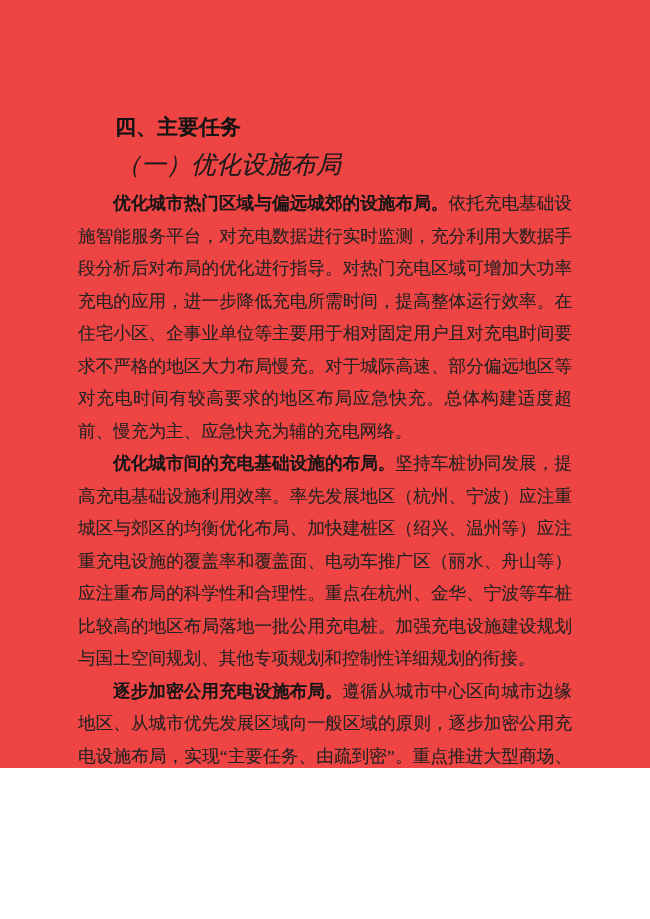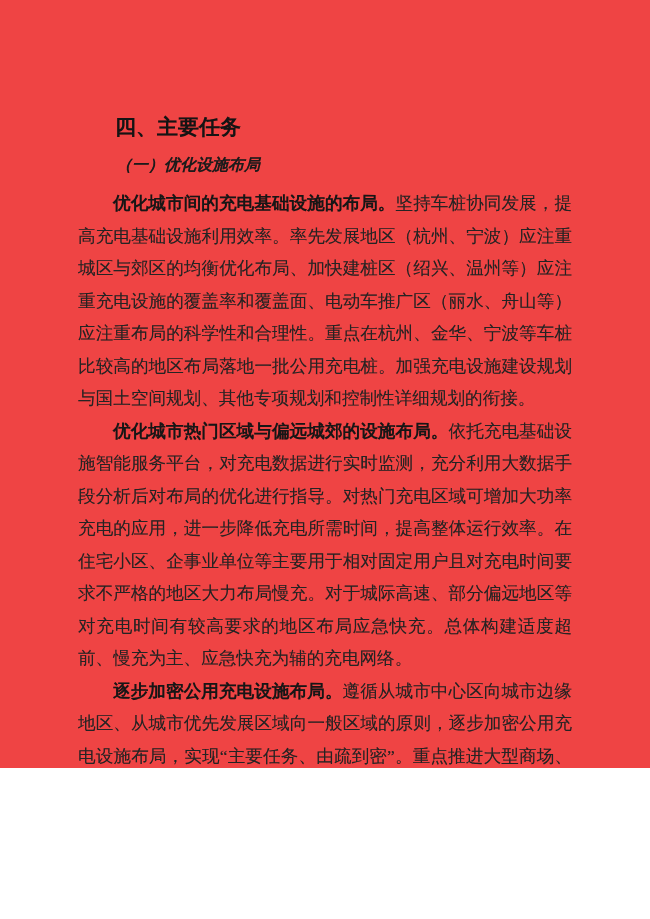--- a/index.html
+++ b/index.html
@@ -27,22 +27,22 @@
     font-size: 21px;
     line-height: 26px;
     color: #141414;
     text-shadow: 0 0 0.5px rgba(0,0,0,0.35);
   }
   .subheading {
     margin: 2px 0 9px 0;
     padding-left: 38px;
     font-family: "Liberation Serif", serif;
     font-style: italic;
-    font-weight: bold;
-    font-size: 16px;
+    font-weight: normal;
+    font-size: 25px;
     line-height: 26px;
     color: #1b1b1b;
     text-shadow: 0 0 0.4px rgba(0,0,0,0.3);
   }
   .body-para {
     margin: 0;
     font-size: 17.6px;
     line-height: 32.5px;
     text-align: justify;
     text-justify: inter-character;
@@ -66,23 +66,23 @@
 </head>
 <body>
 
 <div class="page">
   <div class="doc">
 
     <h1 class="doc-heading">四、主要任务</h1>
 
     <h2 class="subheading">（一）优化设施布局</h2>
 
+    <p class="body-para"><span class="lead">优化城市热门区域与偏远城郊的设施布局。</span><span>依托充电基础设施智能服务平台，对充电数据进行实时监测，充分利用大数据手段分析后对布局的优化进行指导。对热门充电区域可增加大功率充电的应用，进一步降低充电所需时间，提高整体运行效率。在住宅小区、企事业单位等主要用于相对固定用户且对充电时间要求不严格的地区大力布局慢充。对于城际高速、部分偏远地区等对充电时间有较高要求的地区布局应急快充。总体构建适度超前、慢充为主、应急快充为辅的充电网络。</span></p>
+
     <p class="body-para"><span class="lead">优化城市间的充电基础设施的布局。</span><span>坚持车桩协同发展，提高充电基础设施利用效率。率先发展地区（杭州、宁波）应注重城区与郊区的均衡优化布局、加快建桩区（绍兴、温州等）应注重充电设施的覆盖率和覆盖面、电动车推广区（丽水、舟山等）应注重布局的科学性和合理性。重点在杭州、金华、宁波等车桩比较高的地区布局落地一批公用充电桩。加强充电设施建设规划与国土空间规划、其他专项规划和控制性详细规划的衔接。</span></p>
-
-    <p class="body-para"><span class="lead">优化城市热门区域与偏远城郊的设施布局。</span><span>依托充电基础设施智能服务平台，对充电数据进行实时监测，充分利用大数据手段分析后对布局的优化进行指导。对热门充电区域可增加大功率充电的应用，进一步降低充电所需时间，提高整体运行效率。在住宅小区、企事业单位等主要用于相对固定用户且对充电时间要求不严格的地区大力布局慢充。对于城际高速、部分偏远地区等对充电时间有较高要求的地区布局应急快充。总体构建适度超前、慢充为主、应急快充为辅的充电网络。</span></p>
 
 
     <p class="body-para"><span class="lead">逐步加密公用充电设施布局。</span><span>遵循从城市中心区向城市边缘地区、从城市优先发展区域向一般区域的原则，逐步加密公用充电设施布局，实现“主要任务、由疏到密”。重点推进大型商场、超市、宾馆、医院、商务楼宇、文体场馆、博物馆、旅游集散中</span></p>
 
   </div>
 
   <div class="footer-page-number">— 13 —</div>
 </div>
 
 </body></html>

